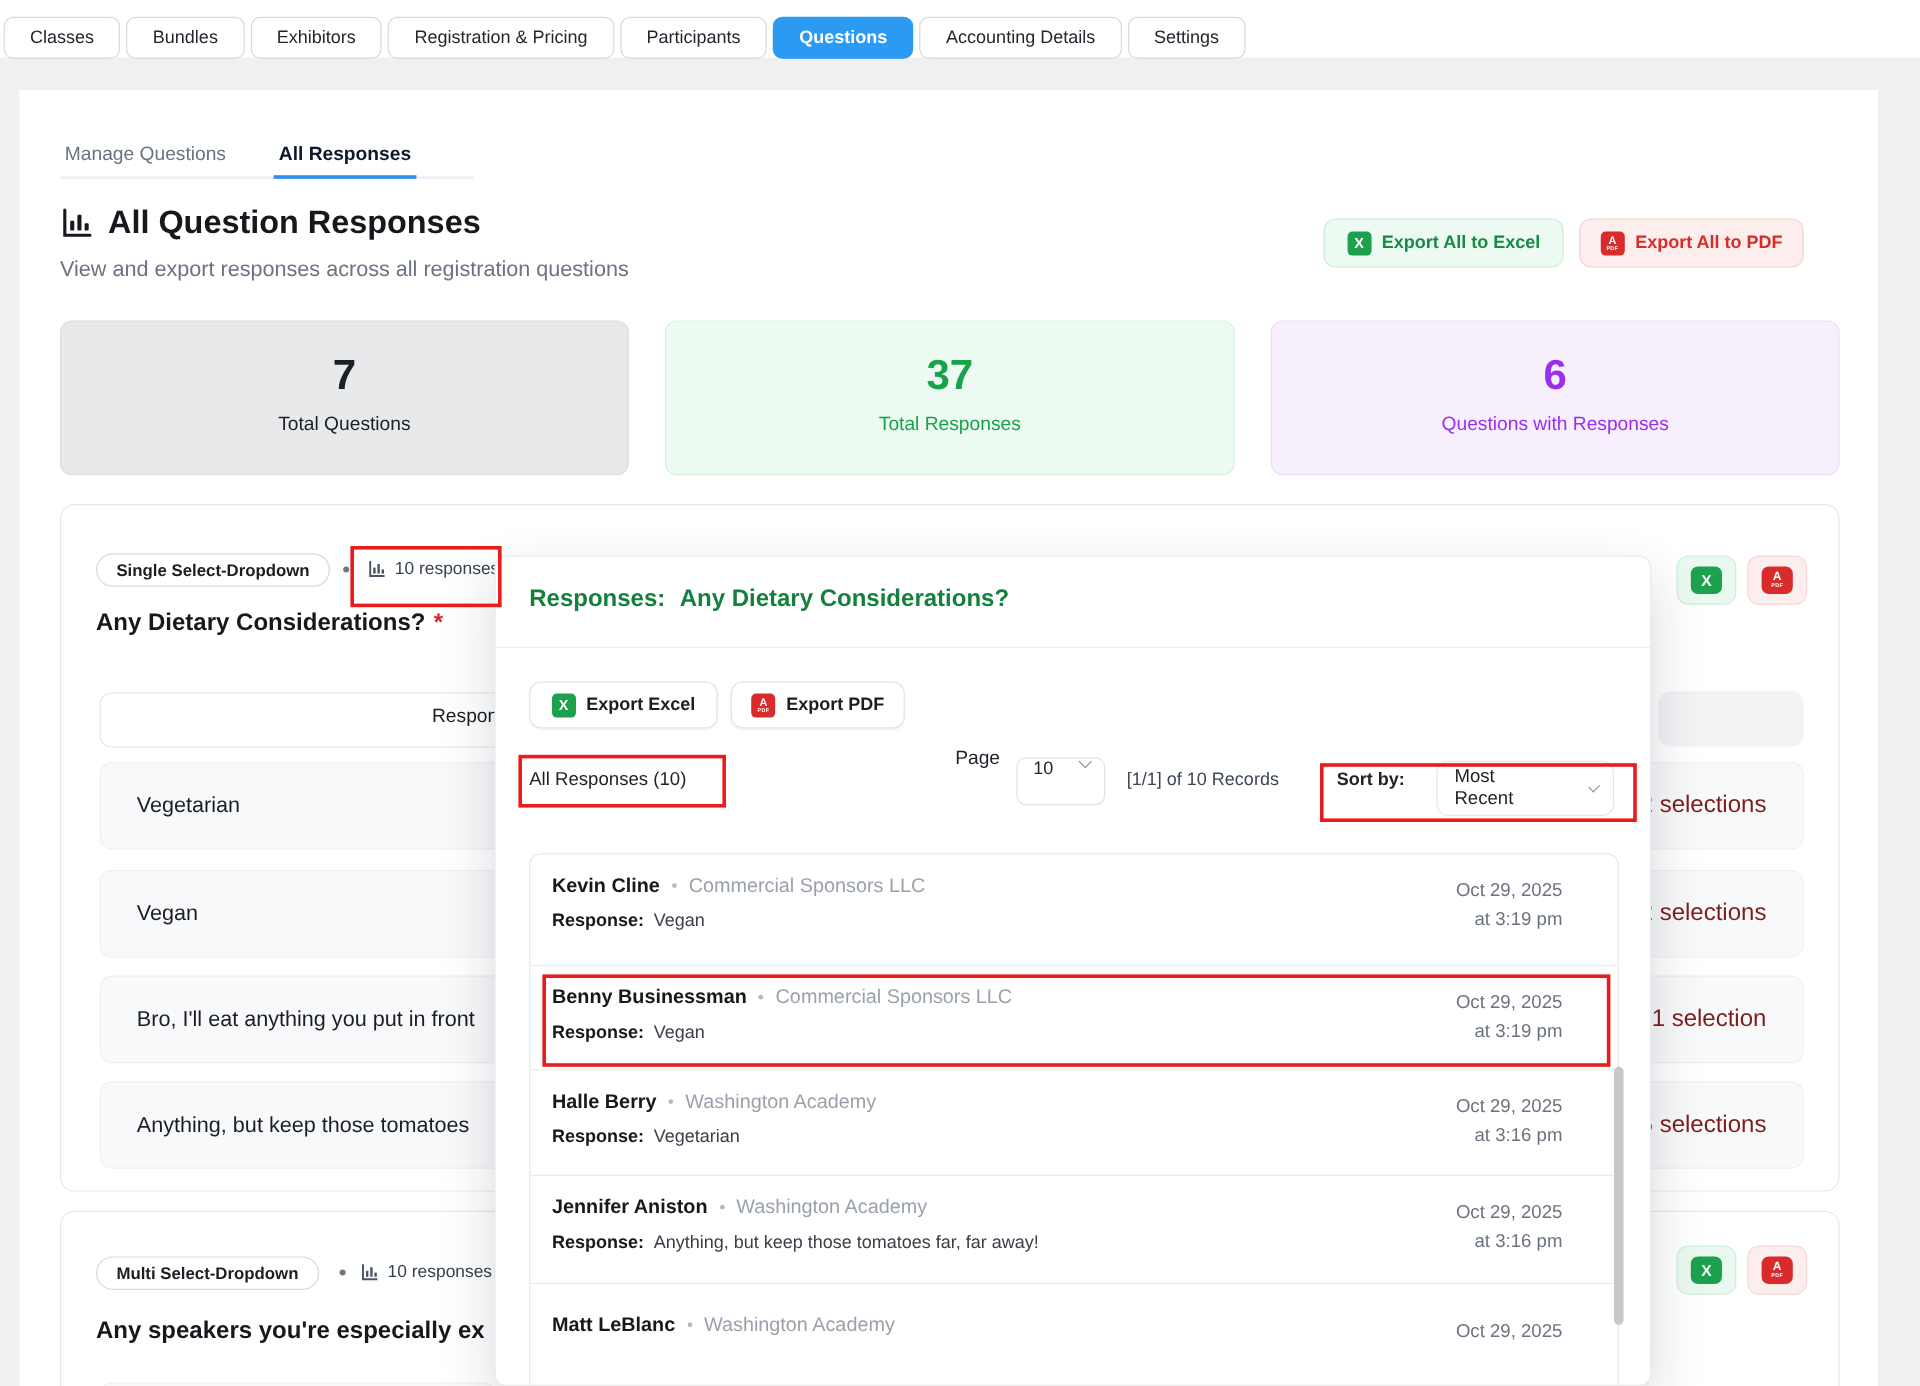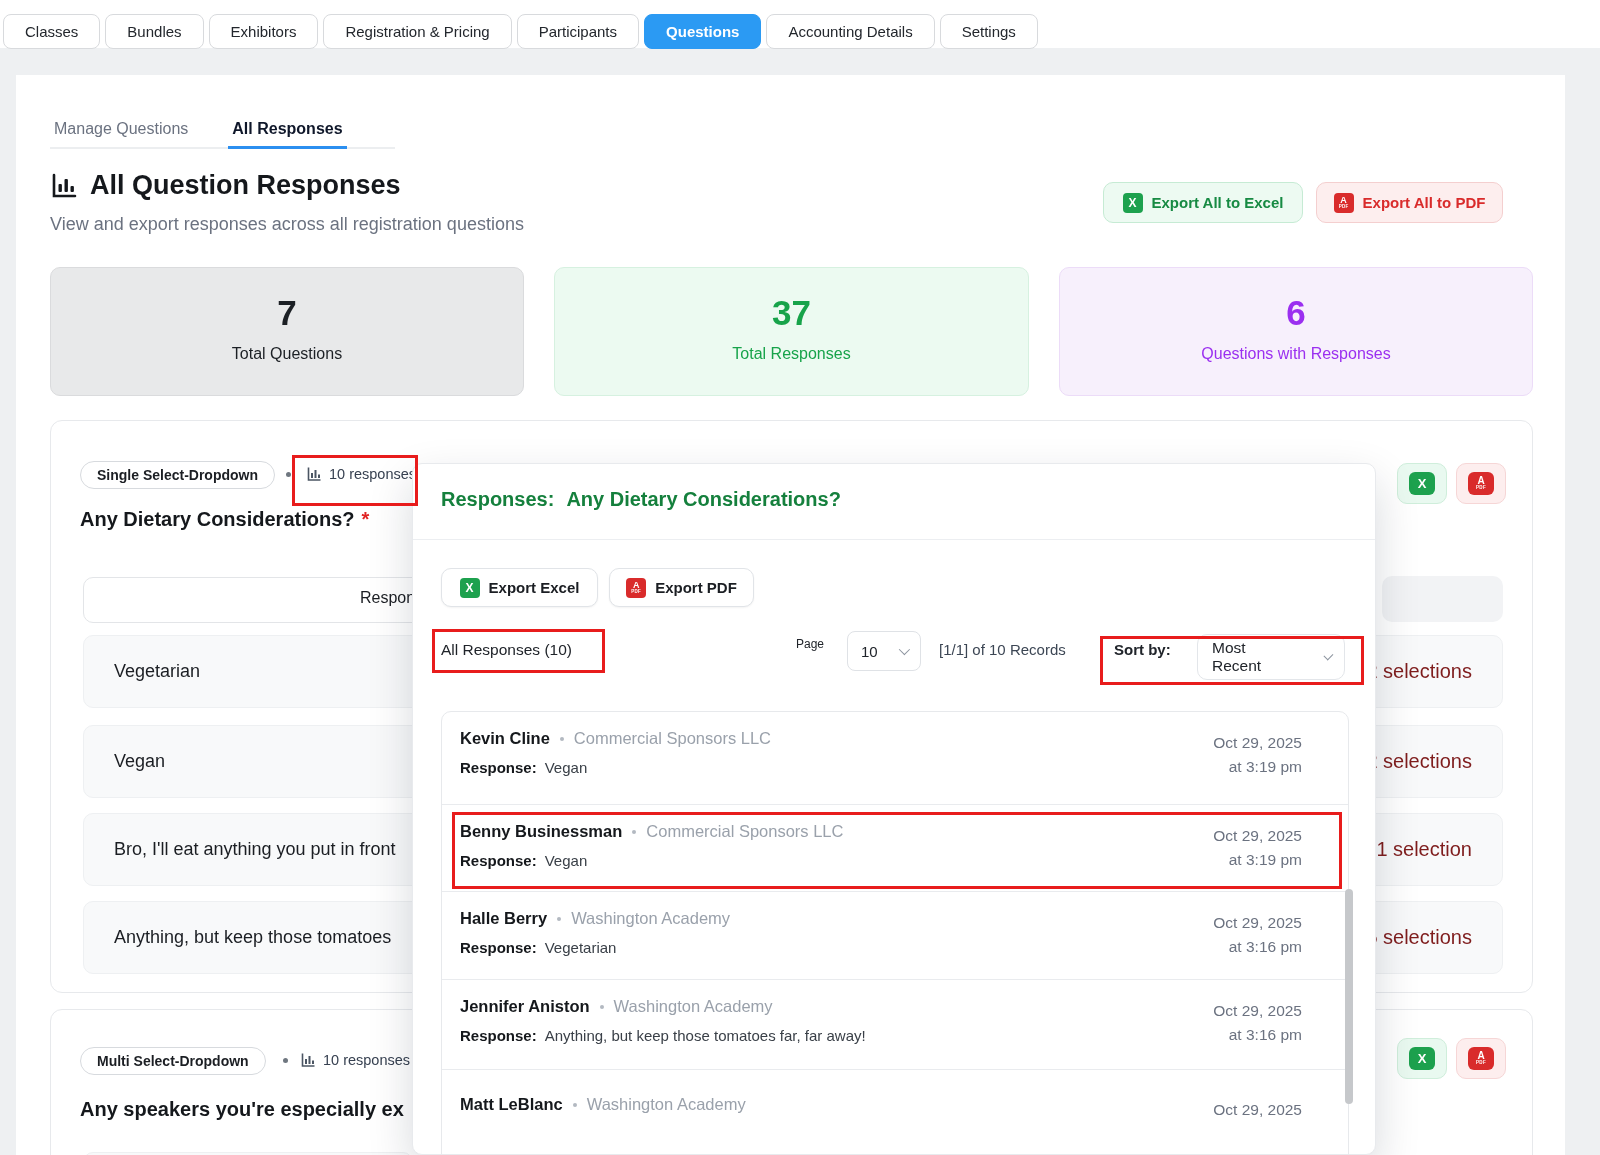--- a/index.html
+++ b/index.html
@@ -79,23 +79,23 @@
   .mtitle { position:absolute; left:28px; top:24px; font-size:20px; font-weight:bold; color:#15803d; }
   .mtitle .q { margin-left:12px; }
   .mdivider { position:absolute; left:0; top:75px; width:100%; height:1px; background:#eceef1; }
 
   .mbtn { position:absolute; top:104px; height:39px; background:#fff; border:1px solid #e1e4e8; border-radius:10px; box-shadow:0 1px 2px rgba(0,0,0,.05);
           display:flex; align-items:center; justify-content:center; gap:9px; font-size:15px; font-weight:bold; color:#1b1e23; cursor:pointer; }
   .mbtn-xl { left:28px; width:157px; }
   .mbtn-pdf { left:196px; width:145px; }
 
   .mfilter { position:absolute; left:28px; top:177px; font-size:15.5px; color:#20242a; font-weight:500; }
-  .mpage { position:absolute; left:383px; top:173px; font-size:12px; color:#20242a; font-weight:500; }
+  .mpage { position:absolute; left:383px; top:160px; font-size:16px; color:#20242a; font-weight:500; }
   .psel { position:absolute; left:434px; top:167px; width:74px; height:40px; border:1px solid #dfe2e6; border-radius:8px; background:#fff;
-          display:flex; align-items:center; justify-content:space-between; padding:0 13px; font-size:15px; color:#20242a; cursor:pointer; }
+          display:flex; justify-content:space-between; padding:0 13px; font-size:15px; color:#20242a; cursor:pointer; }
   .mrecords { position:absolute; left:526px; top:177px; font-size:15px; color:#3c4654; }
   .msort { position:absolute; left:701px; top:177px; font-size:15px; font-weight:bold; color:#20242a; }
   .ssel { position:absolute; left:784px; top:170px; width:148px; height:46px; border:1px solid #e3e6ea; border-radius:10px; background:#fff;
           display:flex; align-items:center; justify-content:space-between; padding:0 14px; font-size:15.5px; color:#20242a; cursor:pointer;gap:48px; }
   .chev { width:8px; height:8px; border-right:1.8px solid #8b939e; border-bottom:1.8px solid #8b939e; transform:rotate(45deg) translateY(-2px); }
 
   .rlist { position:absolute; left:28px; top:247px; width:908px; height:445px; border:1px solid #e7e9ec; border-radius:10px 10px 0 0; overflow:hidden; }
   .rrow { position:relative; padding:17px 46px 0 18px; border-bottom:1px solid #e9ebee; }
   .rname { font-size:16.5px; font-weight:bold; color:#15181c; display:inline-block; }
   .rdot { display:inline-block; width:4px; height:4px; border-radius:50%; background:#b3b9c1; margin:0 10px 3px 10px; }

